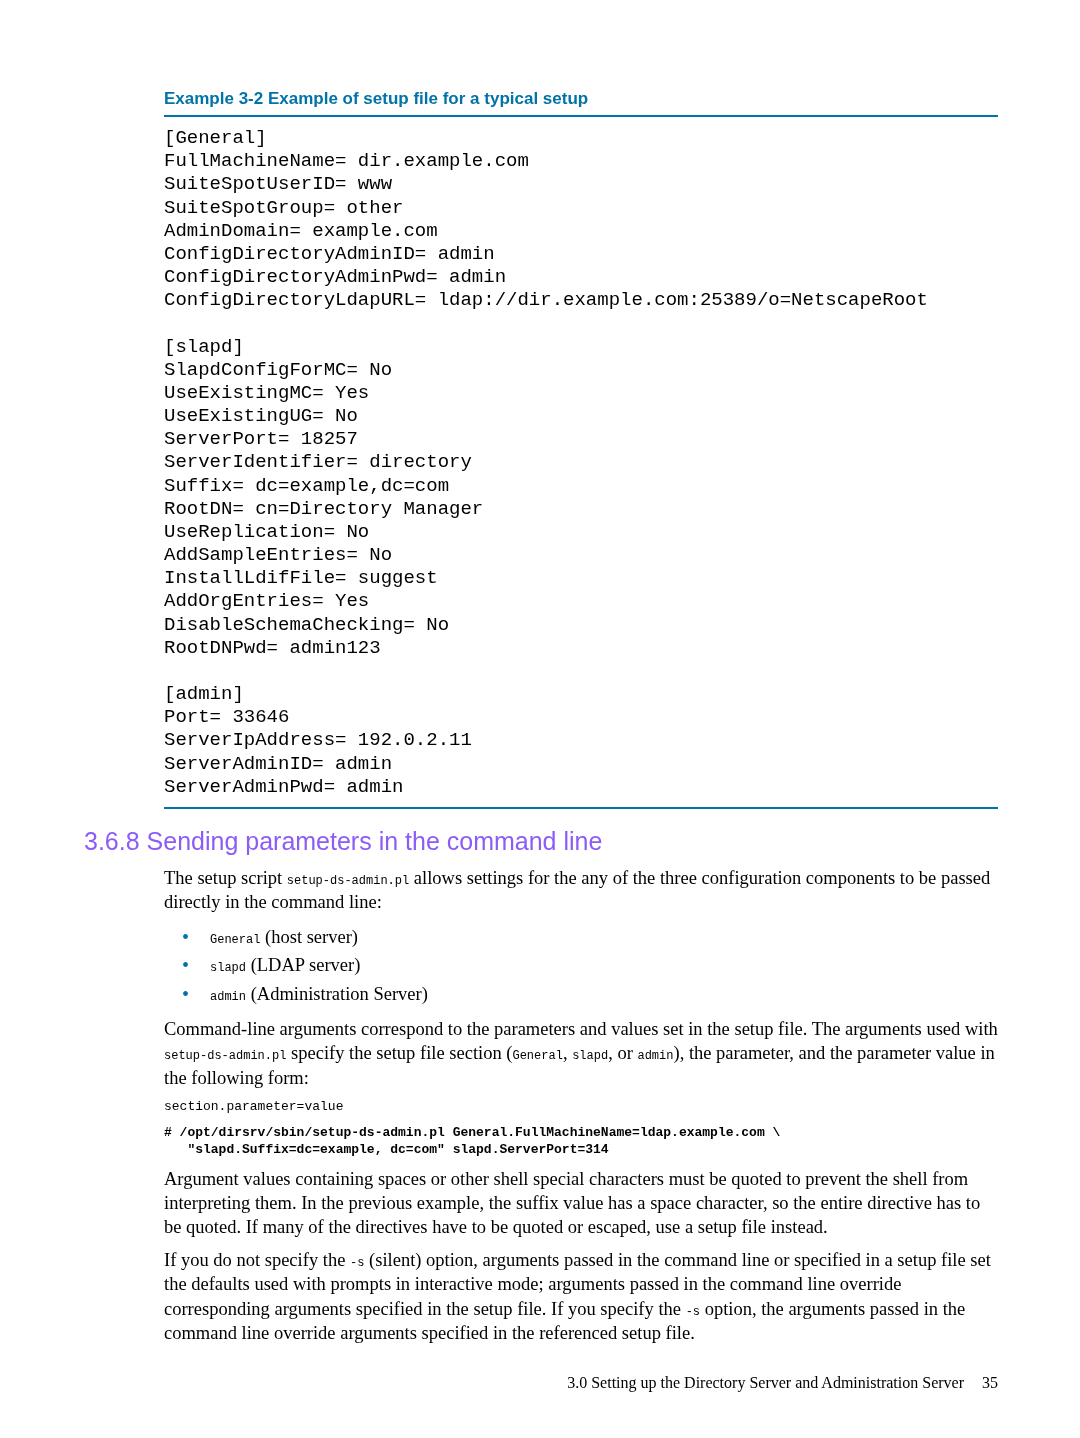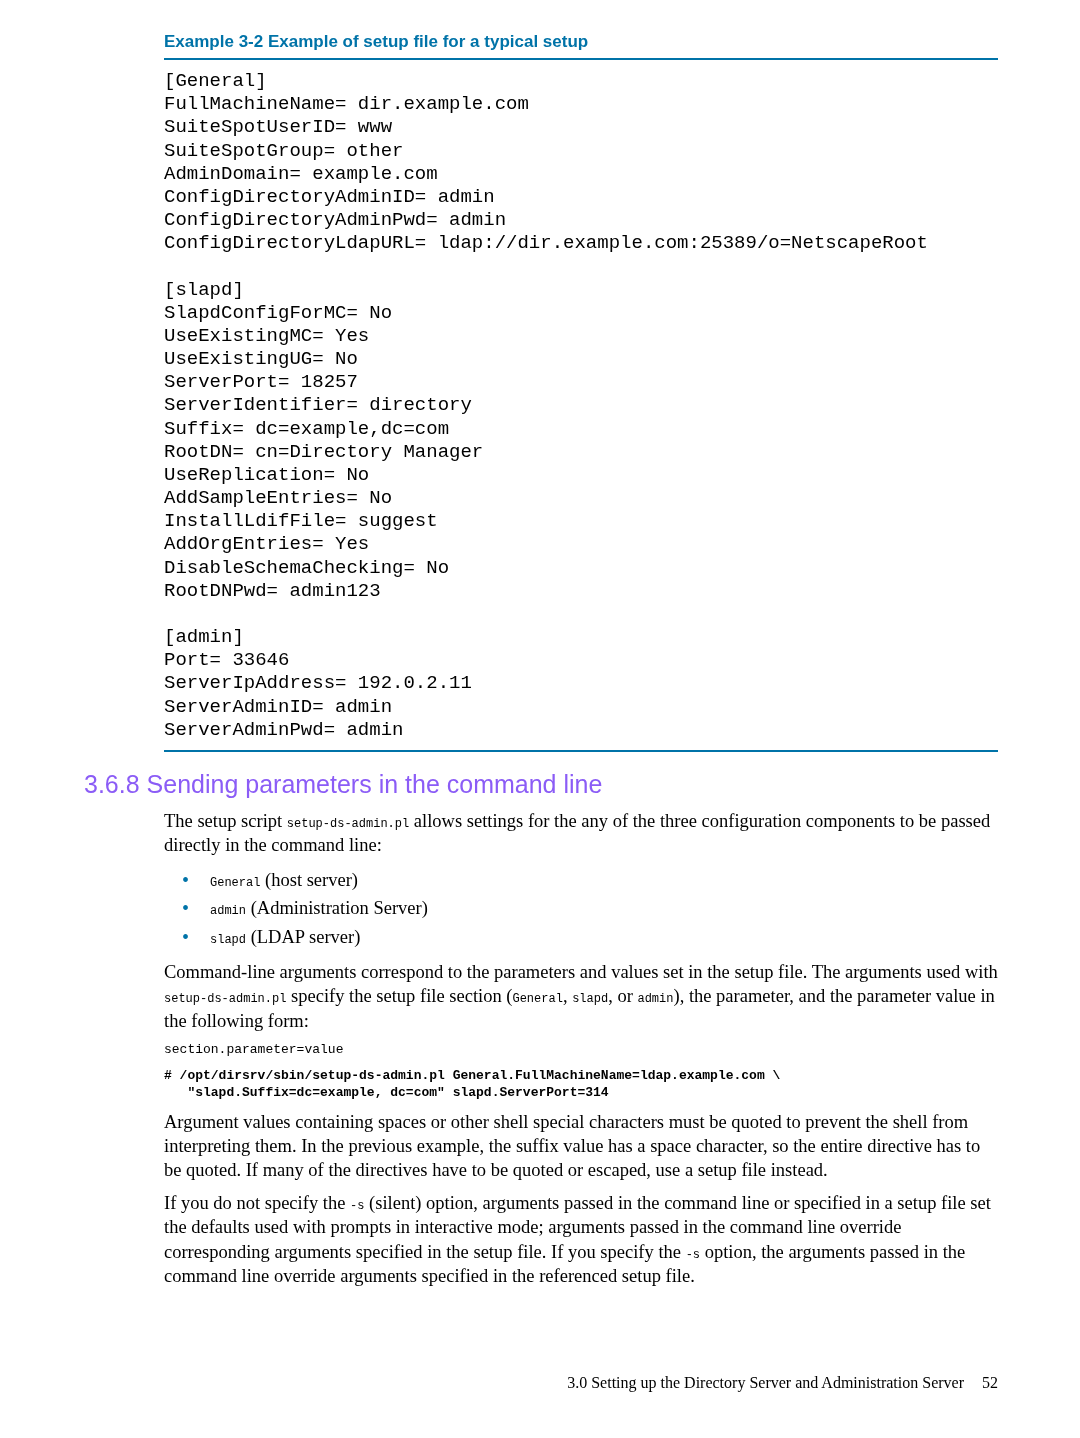--- a/index.html
+++ b/index.html
@@ -8,21 +8,21 @@
     padding: 0;
     background: #fff;
     font-family: "Palatino Linotype", "Book Antiqua", Palatino, Georgia, serif;
     color: #000;
   }
   .page {
     width: 1080px;
     height: 1438px;
     position: relative;
     box-sizing: border-box;
-    padding: 32px 82px 0 82px;
+    padding: 89px 82px 0 82px;
   }
   .content {
     margin-left: 82px;
   }
   .example-title {
     color: #0073a8;
     font-family: Arial, Helvetica, sans-serif;
     font-weight: bold;
     font-size: 17px;
     margin: 0 0 6px 0;
@@ -134,22 +134,22 @@
       <span>3.6.8</span>
       <span>Sending parameters in the command line</span>
     </h2>
 
     <p class="body-text">
       <span>The setup script </span><span class="mono">setup-ds-admin.pl</span><span> allows settings for the any of the three configuration components to be passed directly in the command line:</span>
     </p>
 
     <ul class="bullets">
       <li><span class="mono">General</span><span> (host server)</span></li>
+      <li><span class="mono">slapd</span><span> (LDAP server)</span></li>
       <li><span class="mono">admin</span><span> (Administration Server)</span></li>
-      <li><span class="mono">slapd</span><span> (LDAP server)</span></li>
     </ul>
 
     <p class="body-text">
       <span>Command-line arguments correspond to the parameters and values set in the setup file. The arguments used with </span><span class="mono">setup-ds-admin.pl</span><span> specify the setup file section (</span><span class="mono">General</span><span>, </span><span class="mono">slapd</span><span>, or </span><span class="mono">admin</span><span>), the parameter, and the parameter value in the following form:</span>
     </p>
 
     <pre class="small-mono">section.parameter=value</pre>
 
 
     <pre class="small-mono bold"># /opt/dirsrv/sbin/setup-ds-admin.pl General.FullMachineName=ldap.example.com \
@@ -157,15 +157,15 @@
 
     <p class="body-text">Argument values containing spaces or other shell special characters must be quoted to prevent the shell from interpreting them. In the previous example, the suffix value has a space character, so the entire directive has to be quoted. If many of the directives have to be quoted or escaped, use a setup file instead.</p>
 
     <p class="body-text">
       <span>If you do not specify the </span><span class="mono">-s</span><span> (silent) option, arguments passed in the command line or specified in a setup file set the defaults used with prompts in interactive mode; arguments passed in the command line override corresponding arguments specified in the setup file. If you specify the </span><span class="mono">-s</span><span> option, the arguments passed in the command line override arguments specified in the referenced setup file.</span>
     </p>
 
   </div>
 
   <div class="footer">
-    <span>3.0 Setting up the Directory Server and Administration Server</span><span class="pgnum">52</span>
+    <span>3.0 Setting up the Directory Server and Administration Server</span><span class="pgnum">35</span>
   </div>
 </div>
 
 </body></html>

